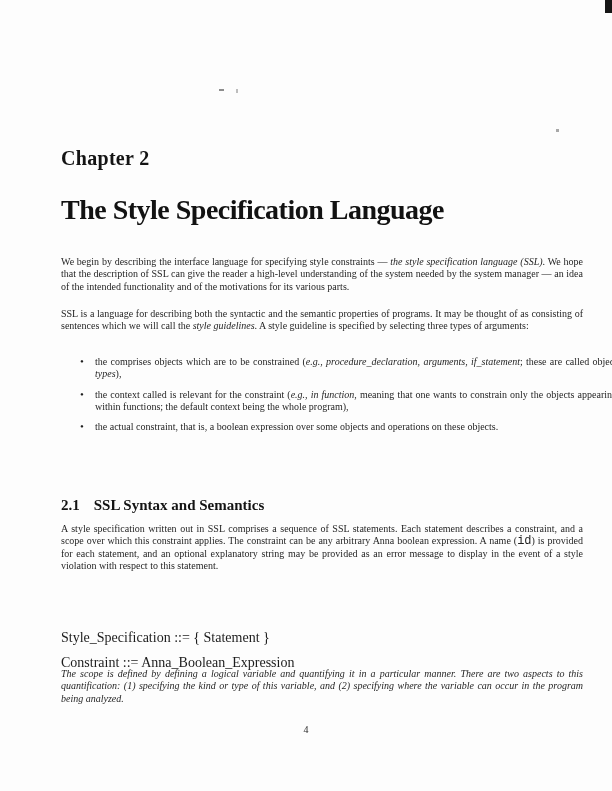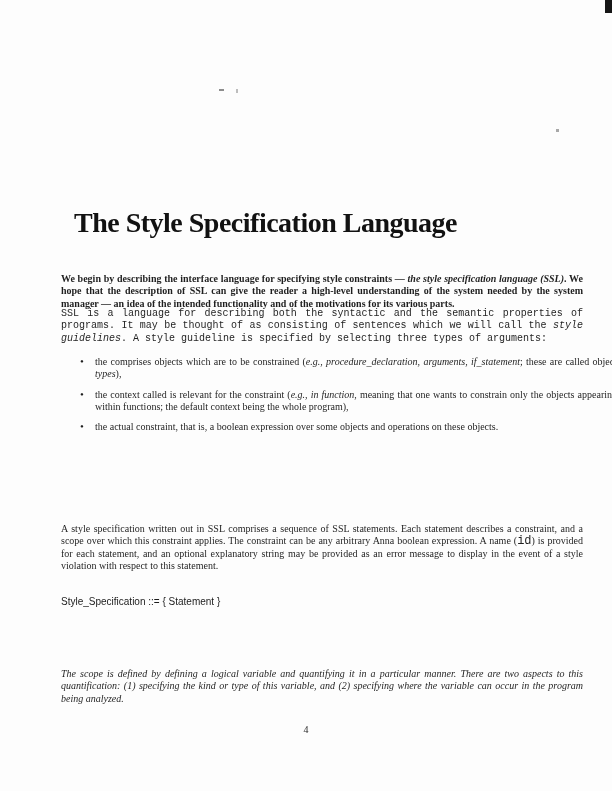--- a/index.html
+++ b/index.html
@@ -34,22 +34,22 @@
     font-weight: bold;
     color: #121212;
     letter-spacing: -0.5px;
     white-space: nowrap;
   }
   .body-par {
     font-size: 10px;
     line-height: 12.3px;
     text-align: justify;
   }
-  .p1 { top: 273px; font-weight: bold; }
-  .p2 { top: 308px; font-family: Liberation Mono, monospace; }
+  .p1 { top: 256px; }
+  .p2 { top: 308px; }
   .p3 { top: 454px; }
   .p4 { top: 523px; }
   .p5 { top: 668px; }
   .bullet-list {
     top: 356px;
     margin: 0;
     padding: 0 0 0 34px;
     list-style: none;
     font-size: 10px;
     line-height: 12.3px;
@@ -69,23 +69,23 @@
   }
   .section-heading {
     top: 497px;
     font-size: 15px;
     font-weight: bold;
     color: #131313;
     white-space: nowrap;
   }
   .section-heading .sec-num { margin-right: 14px; }
   .grammar {
-    top: 596px;
-    font-family: Liberation Sans, sans-serif;
-    font-size: 10px;
+    top: 632px;
+    font-family: Liberation Serif, serif;
+    font-size: 14px;
     line-height: 11px;
     color: #1c1c1c;
   }
   .grammar .rule { margin: 0 0 14px 0; white-space: pre; }
   .page-number {
     position: absolute;
     top: 724px;
     left: 0;
     width: 612px;
     text-align: center;
@@ -109,39 +109,44 @@
   .speck { position: absolute; }
   .speck-1 { left: 219px; top: 89px; width: 5px; height: 2px; background: #8d8d8d; }
   .speck-2 { left: 236px; top: 89px; width: 2px; height: 4px; background: #bdbdbd; }
   .speck-3 { left: 556px; top: 129px; width: 3px; height: 3px; background: #a8a8a8; }
 </style>
 </head>
 <body>
 
 <div class="page">
 
+  <div class="block chapter-label">Chapter 2</div>
 
-  <h1 class="block doc-title" style="margin:13px;">The Style Specification Language</h1>
+  <h1 class="block doc-title" style="margin:0;">The Style Specification Language</h1>
 
   <p class="block body-par p1" style="margin:0;"><span>We begin by describing the interface language for specifying style constraints — </span><span class="seg-italic">the style specification language (SSL)</span><span>. We hope that the description of SSL can give the reader a high-level understanding of the system needed by the system manager — an idea of the intended functionality and of the motivations for its various parts.</span></p>
 
   <p class="block body-par p2" style="margin:0;"><span>SSL is a language for describing both the syntactic and the semantic properties of programs. It may be thought of as consisting of sentences which we will call the </span><span class="seg-italic">style guidelines</span><span>. A style guideline is specified by selecting three types of arguments:</span></p>
 
   <ul class="block bullet-list">
     <li><span>the comprises objects which are to be constrained (</span><span class="seg-italic">e.g., procedure_declaration, arguments, if_statement</span><span>; these are called object </span><span class="seg-italic">types</span><span>),</span></li>
     <li><span>the context called is relevant for the constraint (</span><span class="seg-italic">e.g., in function</span><span>, meaning that one wants to constrain only the objects appearing within functions; the default context being the whole program),</span></li>
     <li><span>the actual constraint, that is, a boolean expression over some objects and operations on these objects.</span></li>
   </ul>
 
 
+  <h2 class="block section-heading" style="margin:0;">
+    <span class="sec-num">2.1</span><span>SSL Syntax and Semantics</span>
+  </h2>
 
   <p class="block body-par p4" style="margin:0;"><span>A style specification written out in SSL comprises a sequence of SSL statements. Each statement describes a constraint, and a scope over which this constraint applies. The constraint can be any arbitrary Anna boolean expression. A name (</span><span class="seg-tt">id</span><span>) is provided for each statement, and an optional explanatory string may be provided as an error message to display in the event of a style violation with respect to this statement.</span></p>
 
   <div class="block grammar">
     <div class="rule">Style_Specification ::= { Statement }</div>
+    <div class="rule">Constraint ::= Anna_Boolean_Expression</div>
   </div>
 
   <p class="block body-par p5" style="margin:0;font-style:italic;"><span>The scope is defined by defining a logical variable and quantifying it in a particular manner. There are two aspects to this quantification: (1) specifying the kind or type of this variable, and (2) specifying where the variable can occur in the program being analyzed.</span></p>
 
   <div class="page-number">4</div>
 
   <div class="corner-mark"></div>
   <div class="speck speck-1"></div>
   <div class="speck speck-2"></div>
   <div class="speck speck-3"></div>

